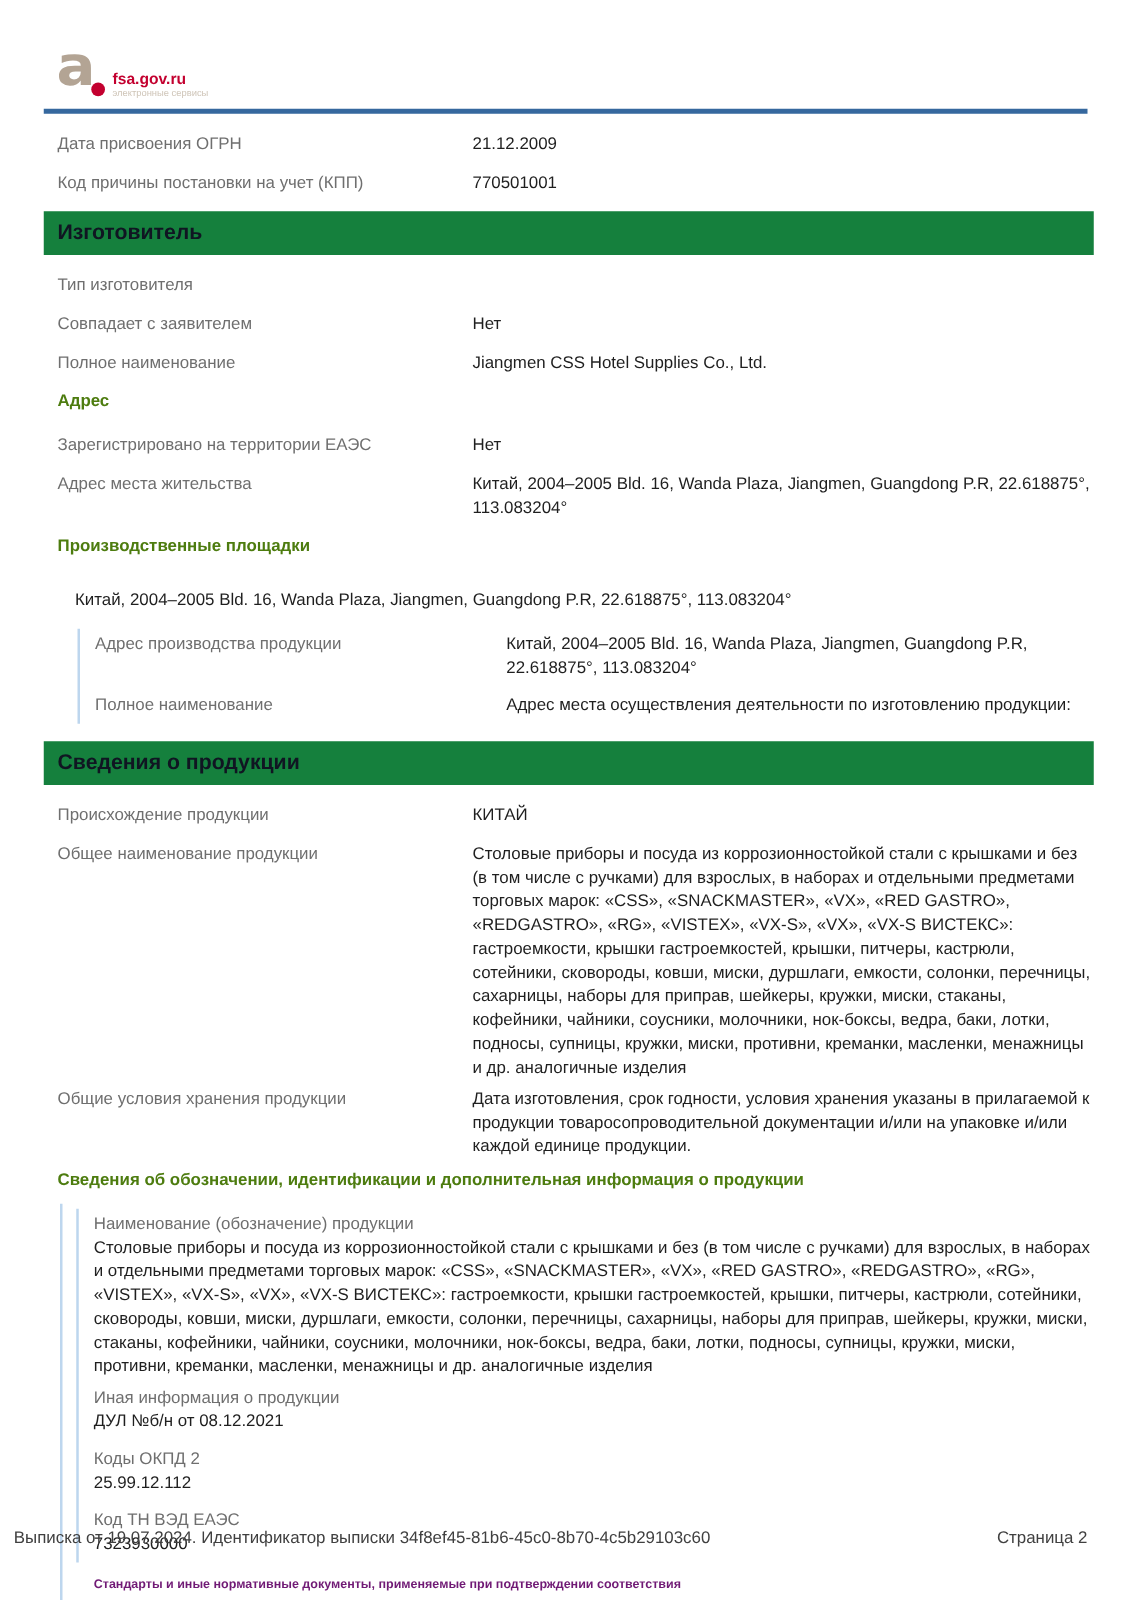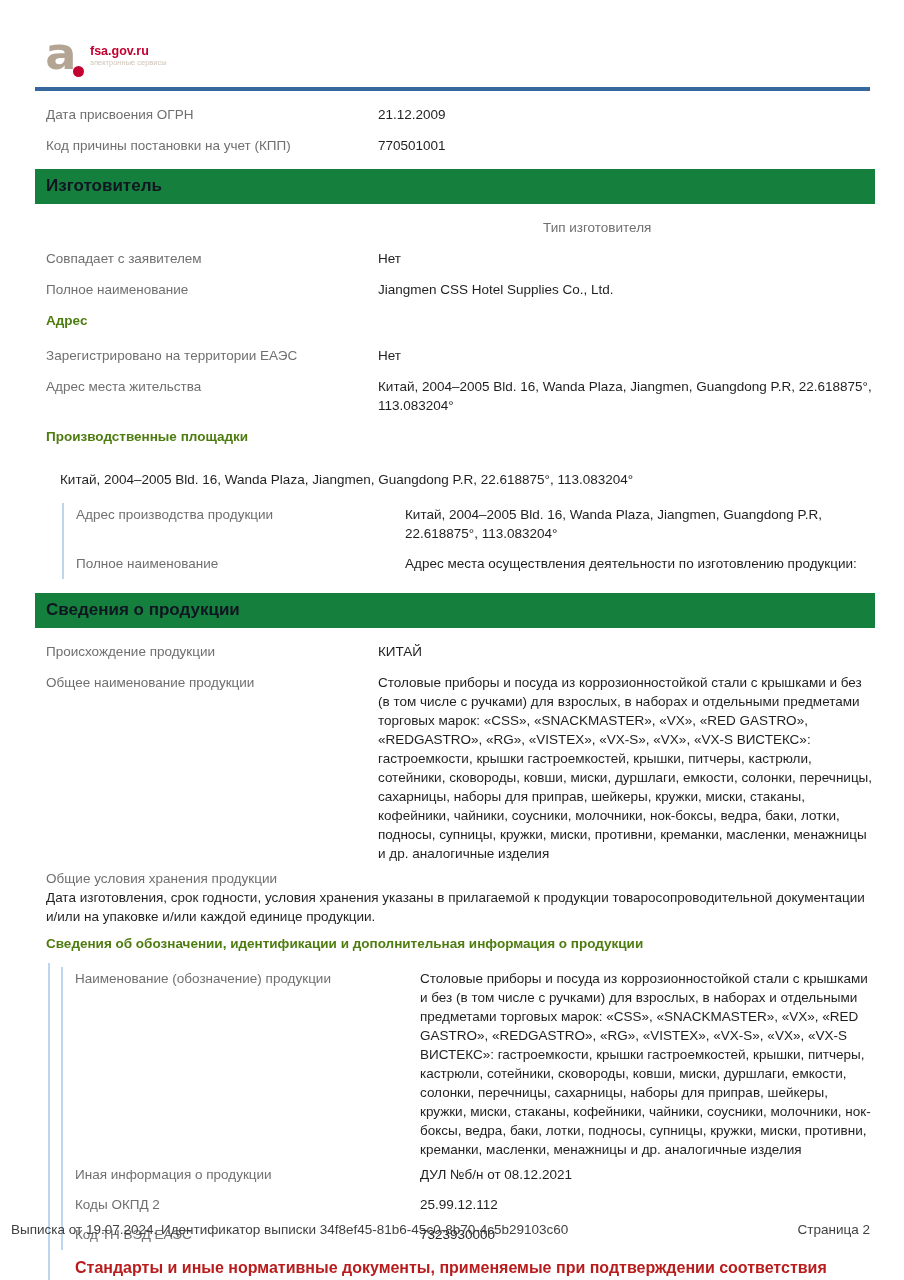--- a/index.html
+++ b/index.html
@@ -38,21 +38,21 @@
     left: 27px;
     top: 30px;
     width: 11px;
     height: 11px;
     border-radius: 50%;
     background: #c3002f;
   }
   .logo-text {
     position: absolute;
     left: 44px;
-    top: 8px;
+    top: 20px;
     white-space: nowrap;
   }
   .logo-domain {
     font-size: 12.5px;
     font-weight: bold;
     color: #c3002f;
     display: block;
     line-height: 14px;
   }
   .logo-tagline {
@@ -74,21 +74,20 @@
     margin: 14px 34px 0 35px;
   }
   
   .content { padding: 10px 29px 0 35px; }
   .row {
     display: flex;
     padding-left: 11px;
     margin-bottom: 12px;
     line-height: 19px;
     font-size: 13.5px;
-    justify-content: flex-end;
   }
   .row .label {
     width: 332px;
     flex-shrink: 0;
     padding-right: 12px;
     color: #6f6f6f;
   }
   .row .value { flex: 1; color: #1f1f1f; }
   .section-band {
     background: #15803d;
@@ -126,26 +125,26 @@
     margin-left: 13px;
     border-left: 2px solid #bdd6ee;
     padding: 4px 0 2px 11px;
     margin-top: 2px;
   }
   .inner-group {
     border-left: 2px solid #bdd6ee;
     padding: 2px 0 2px 12px;
     margin-bottom: 8px;
   }
-  .inner-group .row { padding-left: 0; margin-bottom: 11px; }
+  .inner-group .row { padding-left: 0; margin-bottom: 11px; flex-direction: column; }
   .inner-group .row .label { width: 345px; }
   .standards-heading {
-    font-size: 16px;
-    font-weight: bold;
-    color: #b91c1c;
+    font-size: 10px;
+    font-weight: bold;
+    color: #701a75;
     padding-left: 14px;
     line-height: 19px;
     margin: 2px 0 4px 0;
   }
   
   .footer {
     position: absolute;
     left: 11px;
     right: 34px;
     top: 1222px;
@@ -227,21 +226,21 @@
     <div class="section-band">Сведения о продукции</div>
 
     <div class="row">
       <div class="label">Происхождение продукции</div>
       <div class="value">КИТАЙ</div>
     </div>
     <div class="row" style="margin-bottom:6px;">
       <div class="label">Общее наименование продукции</div>
       <div class="value">Столовые приборы и посуда из коррозионностойкой стали с крышками и без (в том числе с ручками) для взрослых, в наборах и отдельными предметами торговых марок: «CSS», «SNACKMASTER», «VX», «RED GASTRO», «REDGASTRO», «RG», «VISTEX», «VX-S», «VX», «VX-S ВИСТЕКС»: гастроемкости, крышки гастроемкостей, крышки, питчеры, кастрюли, сотейники, сковороды, ковши, миски, дуршлаги, емкости, солонки, перечницы, сахарницы, наборы для приправ, шейкеры, кружки, миски, стаканы, кофейники, чайники, соусники, молочники, нок-боксы, ведра, баки, лотки, подносы, супницы, кружки, миски, противни, креманки, масленки, менажницы и др. аналогичные изделия</div>
     </div>
-    <div class="row" style="margin-bottom:8px;flex-direction:column;">
+    <div class="row" style="margin-bottom:8px;">
       <div class="label">Общие условия хранения продукции</div>
       <div class="value">Дата изготовления, срок годности, условия хранения указаны в прилагаемой к продукции товаросопроводительной документации и/или на упаковке и/или каждой единице продукции.</div>
     </div>
 
     <div class="subhead" style="margin-bottom:10px;">Сведения об обозначении, идентификации и дополнительная информация о продукции</div>
 
     <div class="outer-group">
       <div class="inner-group">
         <div class="row" style="margin-bottom:6px;">
           <div class="label">Наименование (обозначение) продукции</div>

